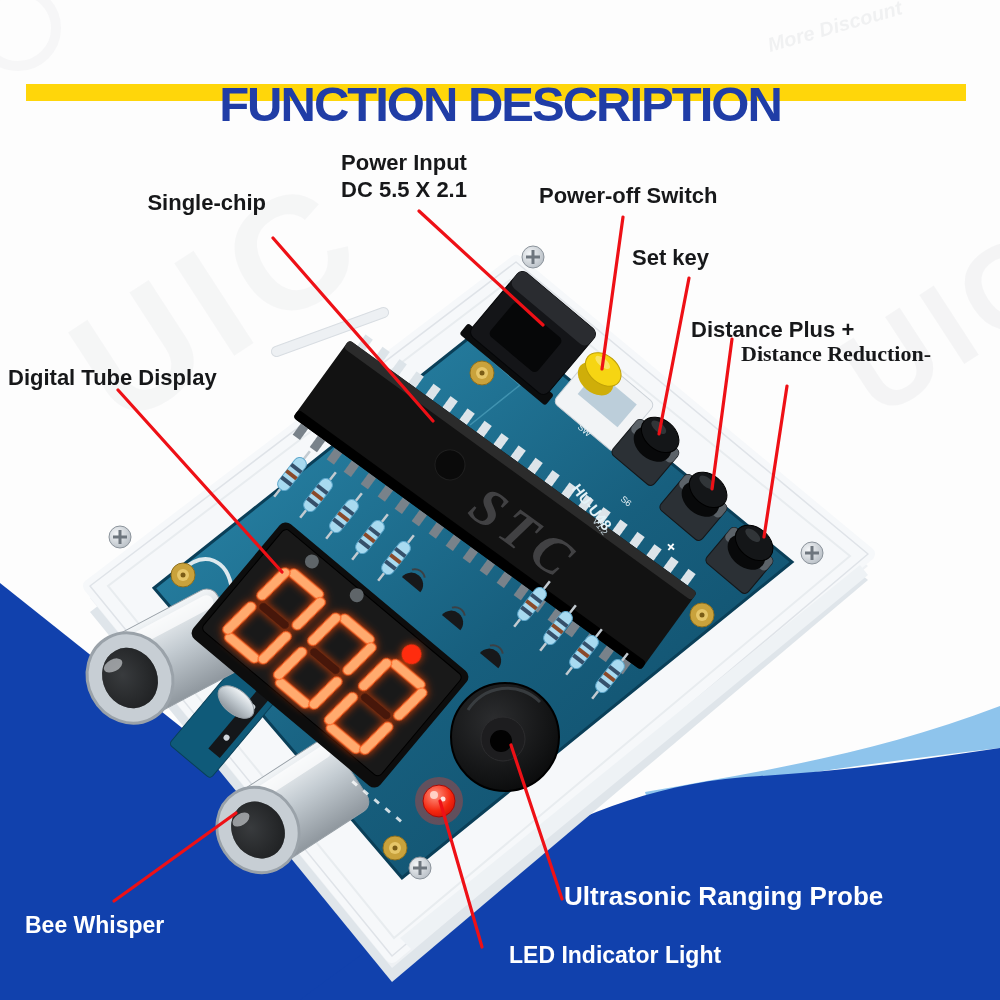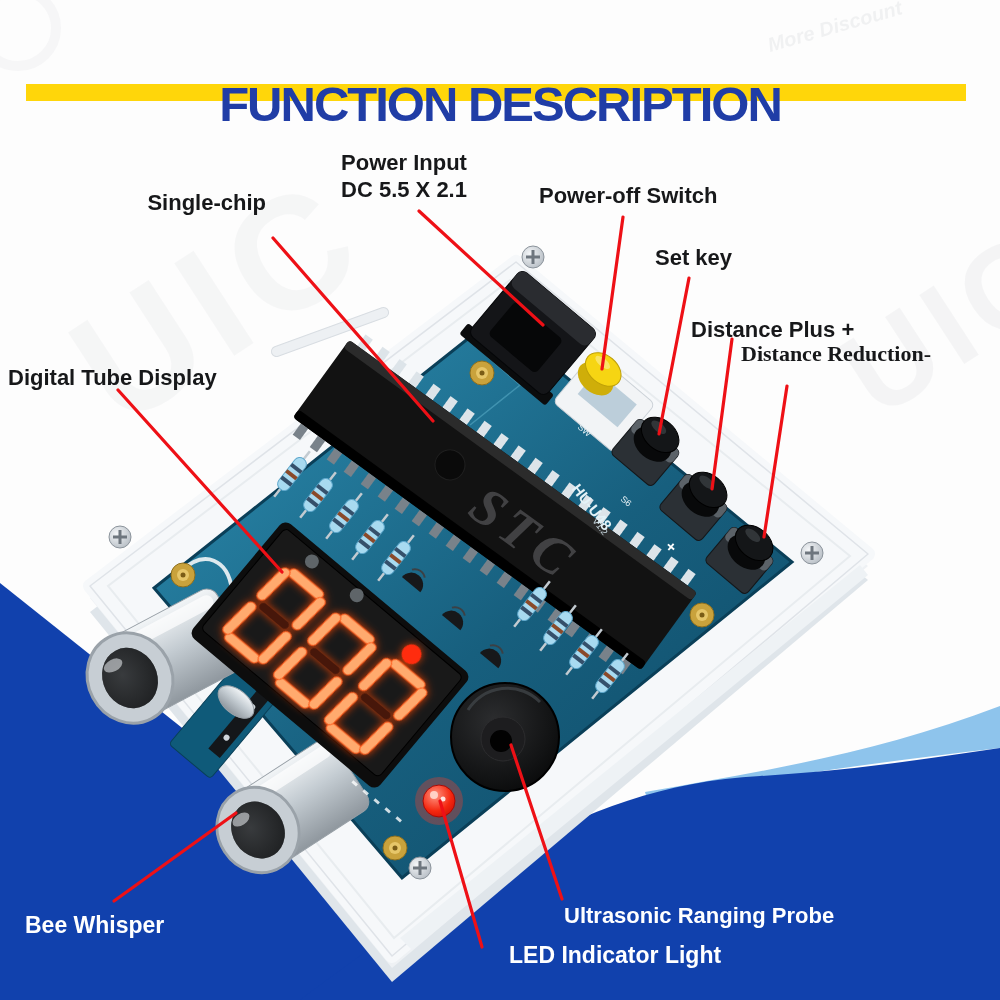--- a/index.html
+++ b/index.html
@@ -270,19 +270,19 @@
 </svg>
 
 <div class="lbl rgt" style="top:189px;left:20px;width:246px;">
   <div>Single-chip</div>
 </div>
 <div class="lbl ctr" style="top:149px;left:330px;width:148px;">
   <div>Power Input</div>
   <div>DC 5.5 X 2.1</div>
 </div>
 <div class="lbl" style="top:182px;left:539px;">Power-off Switch</div>
-<div class="lbl" style="top:244px;left:655px;">Set key</div>
+<div class="lbl" style="top:244px;left:632px;">Set key</div>
 <div class="lbl" style="top:305px;left:691px;margin-top:11px;">Distance Plus +</div>
 <div class="lbl" style="top:340px;left:741px;font-family:Liberation Serif, serif;">Distance Reduction-</div>
 <div class="lbl" style="top:357px;left:8px;margin-top:7px;">Digital Tube Display</div>
 <div class="lbl w" style="top:912px;left:25px;">Bee Whisper</div>
-<div class="lbl w" style="top:883px;left:564px;font-size:22px;margin-top:19px;">Ultrasonic Ranging Probe</div>
+<div class="lbl w" style="top:883px;left:564px;font-size:26px;">Ultrasonic Ranging Probe</div>
 <div class="lbl w" style="top:942px;left:481px;margin-left:28px;">LED Indicator Light</div>
 
 </body></html>

